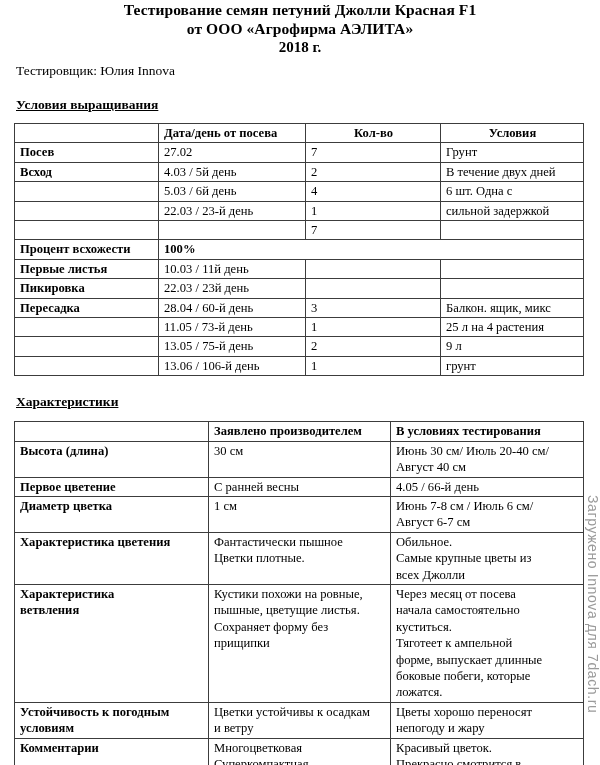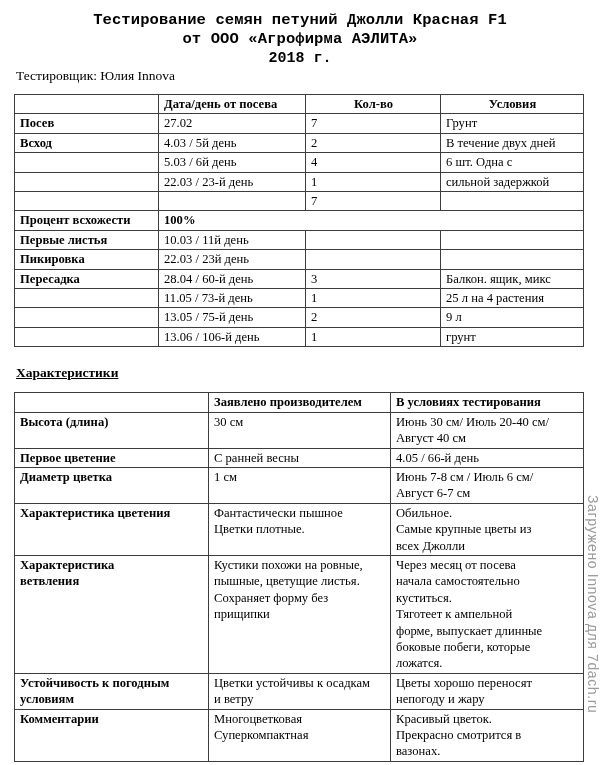--- a/index.html
+++ b/index.html
@@ -20,40 +20,38 @@
     position: relative;
     width: 600px;
     height: 765px;
     box-sizing: border-box;
     padding: 0;
   }
 
   
   .title-block {
     text-align: center;
-    padding-top: 11px;
-    font-family: Liberation Mono, monospace;
   }
   .title-line {
     font-weight: bold;
     font-size: 15.5px;
     line-height: 19px;
     letter-spacing: 0.1px;
   }
   .title-year {
     font-weight: bold;
     font-size: 15px;
     line-height: 17px;
     margin-top: 1px;
   }
 
   .tester-line {
     font-size: 13.5px;
     line-height: 17px;
-    margin-top: 0;
+    margin-top: 6px;
     padding-left: 16px;
   }
 
   
   .section-heading {
     font-weight: bold;
     font-size: 13.5px;
     text-decoration: underline;
     padding-left: 16px;
     margin-top: 18px;
@@ -128,20 +126,21 @@
 <div class="page">
 
   <div class="title-block">
     <div class="title-line">Тестирование семян петуний Джолли Красная F1</div>
     <div class="title-line">от ООО «Агрофирма АЭЛИТА»</div>
     <div class="title-year">2018 г.</div>
   </div>
 
   <div class="tester-line">Тестировщик: Юлия Innova</div>
 
+  <div class="section-heading">Условия выращивания</div>
 
   <table class="doc-table" id="table-growing">
     <colgroup>
       <col class="c0">
         <col class="c1">
         <col class="c2">
         <col class="c3">
     </colgroup>
     <tbody>
       <tr>

